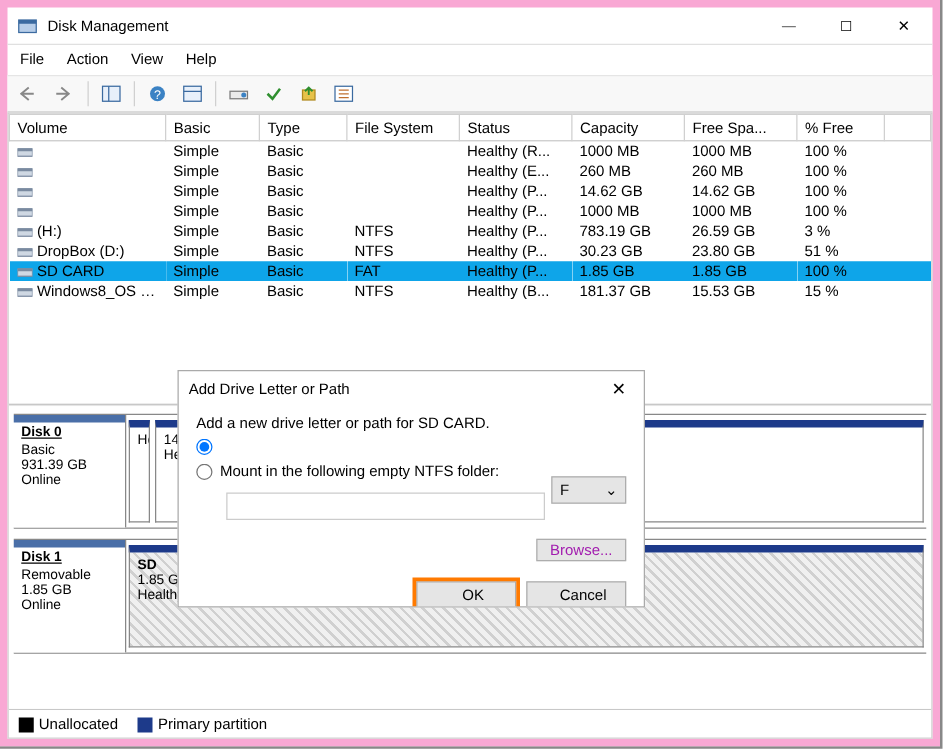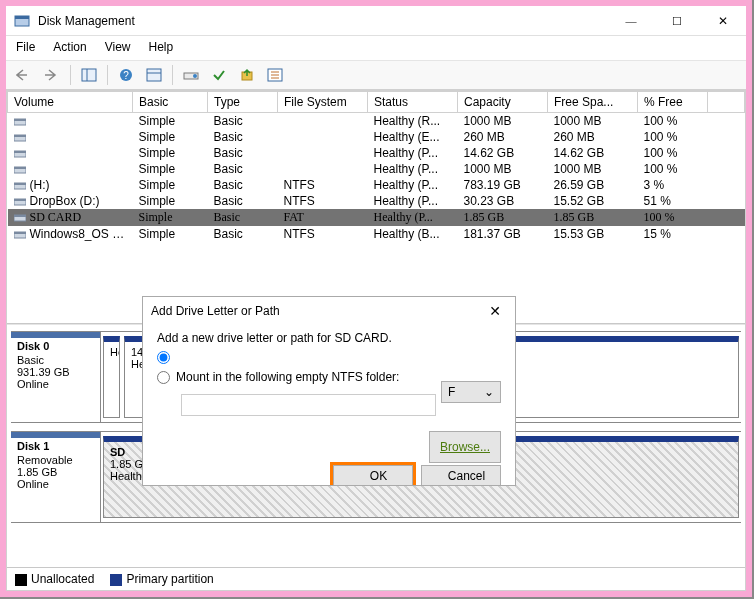--- a/index.html
+++ b/index.html
@@ -56,37 +56,37 @@
   table { border-collapse:collapse; width:100%; table-layout:fixed; font-size:12px; }
   thead th {
     text-align:left; font-weight:normal; padding:3px 6px;
     border:1px solid #d0d0d0; background:#fff;
     overflow:hidden; white-space:nowrap; text-overflow:ellipsis;
   }
   tbody td {
     padding:1px 6px;
     overflow:hidden; white-space:nowrap; text-overflow:ellipsis;
   }
-  tbody tr.selected td { background:#737373;font-family:Liberation Serif, serif; }
+  tbody tr.selected td { background:#0ea5e9; }
   .vol-icon { display:inline-block; width:12px; height:10px; margin-right:4px; vertical-align:middle; }
   .vol-icon svg { display:block; }
   .splitter { height:2px; background:#e5e5e5; border-top:1px solid #c8c8c8; }
   .graph-area { flex:1; background:#fff; position:relative; overflow:hidden; display:flex; flex-direction:column;}
   .diskrow {
     display:flex; border-top:1px solid #888; border-bottom:1px solid #888;
     margin:0; height:92px;
     background:#fff;
   }
   .disklabel {
     width:90px; border-right:1px solid #888;
     padding:6px; font-size:11px;
     background:#fff;
     display:flex; flex-direction:column;
   }
-  .disklabel .hdr { font-weight:bold; border-top:6px solid #4a6fa8; padding-top:2px; margin:-6px -6px 2px -6px; padding-left:6px;}
+  .disklabel .hdr { font-weight:bold; border-top:6px solid #4a6fa8; padding-top:2px; margin:-6px -6px 2px -6px; padding-left:6px;text-decoration:underline;}
   .disklane { flex:1; display:flex; }
   .part {
     border:1px solid #888; margin:4px 2px;
     padding:4px 6px; font-size:11px;
     display:flex; flex-direction:column; overflow:hidden;
   }
   .part.hatched {
     background-image: repeating-linear-gradient(45deg,#d0d0d0 0,#d0d0d0 2px,#f0f0f0 2px,#f0f0f0 6px);
     border-top:6px solid #1d3a8a;
   }
@@ -123,23 +123,23 @@
     position:absolute; top:56px; right:14px;
     width:60px; height:22px; border:1px solid #adadad;
     display:flex; align-items:center; justify-content:space-between; padding:0 6px;
     font-size:12px; background:#e5e5e5;
   }
   .path-input {
     margin:4px 0 0 24px; width:255px; height:22px;
     border:1px solid #ccc; background:#fff; display:inline-block;
   }
   .browse-btn {
-    position:absolute; right:14px; top:106px; width:72px; height:32px;
+    position:absolute; right:14px; top:106px; width:72px; height:18px;
     border:1px solid #adadad; background:#e5e5e5;
-    display:flex; align-items:center; justify-content:center; color:#4d7c0f;text-decoration:underline;
+    display:flex; align-items:center; justify-content:center; color:#a21caf;
   }
   .dlg-btns {
     display:flex; justify-content:flex-end; gap:8px; padding:10px 14px 14px 14px;
   }
   .btn {
     width:80px; height:22px;
     border:1px solid #adadad; background:#e5e5e5;
     display:flex; align-items:center; justify-content:center;
     font-size:12px;
     padding-left:11px;
@@ -333,21 +333,21 @@
             <tr>
               <td><span class="vol-icon"><svg viewBox="0 0 12 10">
                     <rect x="0" y="2" width="12" height="6" fill="#cfd8e3" stroke="#7a8aa0"></rect>
                     <rect x="0" y="2" width="12" height="2" fill="#7a8aa0"></rect>
                   </svg></span><span>DropBox (D:)</span></td>
               <td>Simple</td>
               <td>Basic</td>
               <td>NTFS</td>
               <td>Healthy (P...</td>
               <td>30.23 GB</td>
-              <td>15.52 GB</td>
+              <td>23.80 GB</td>
               <td>51 %</td>
               <td></td>
             </tr>
             <tr class="selected">
               <td><span class="vol-icon"><svg viewBox="0 0 12 10">
                     <rect x="0" y="2" width="12" height="6" fill="#cfd8e3" stroke="#7a8aa0"></rect>
                     <rect x="0" y="2" width="12" height="2" fill="#7a8aa0"></rect>
                   </svg></span><span>SD CARD</span></td>
               <td>Simple</td>
               <td>Basic</td>

